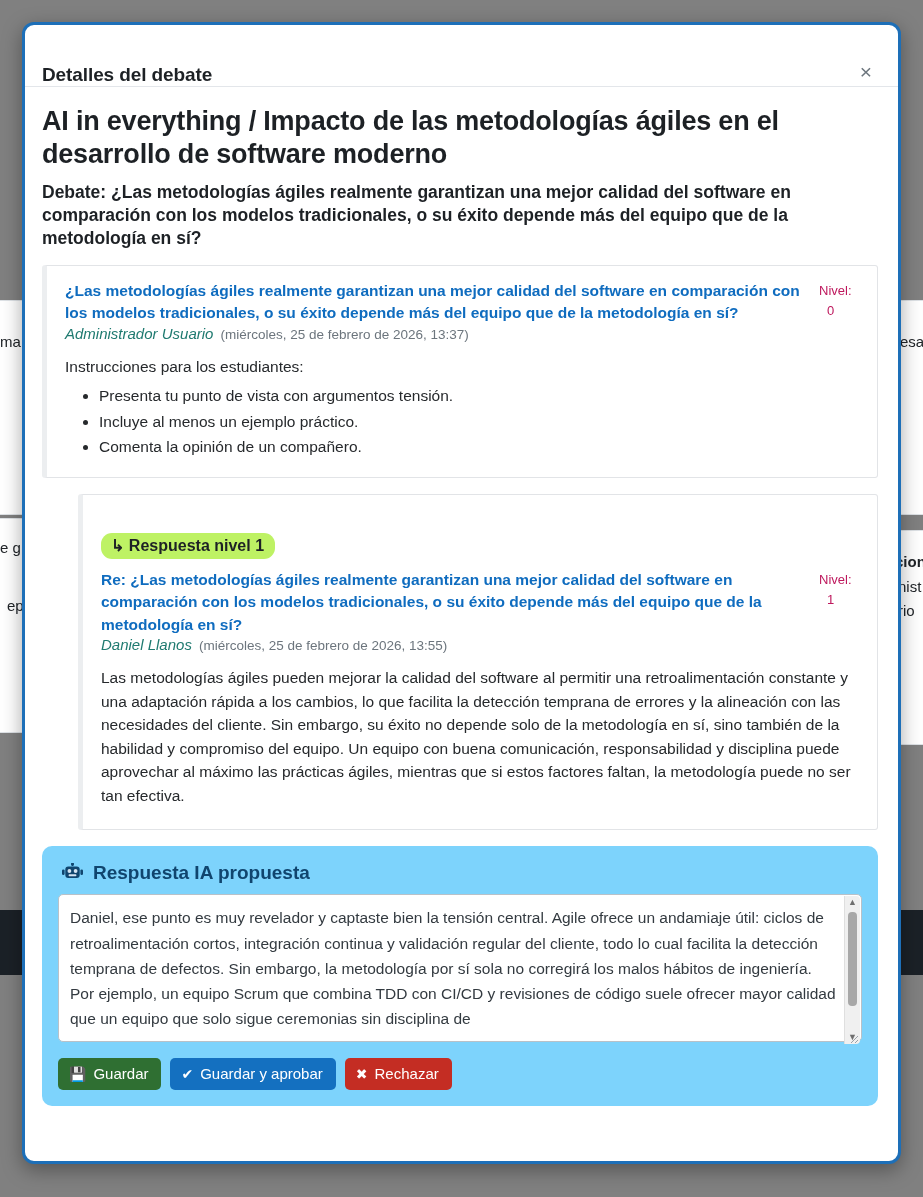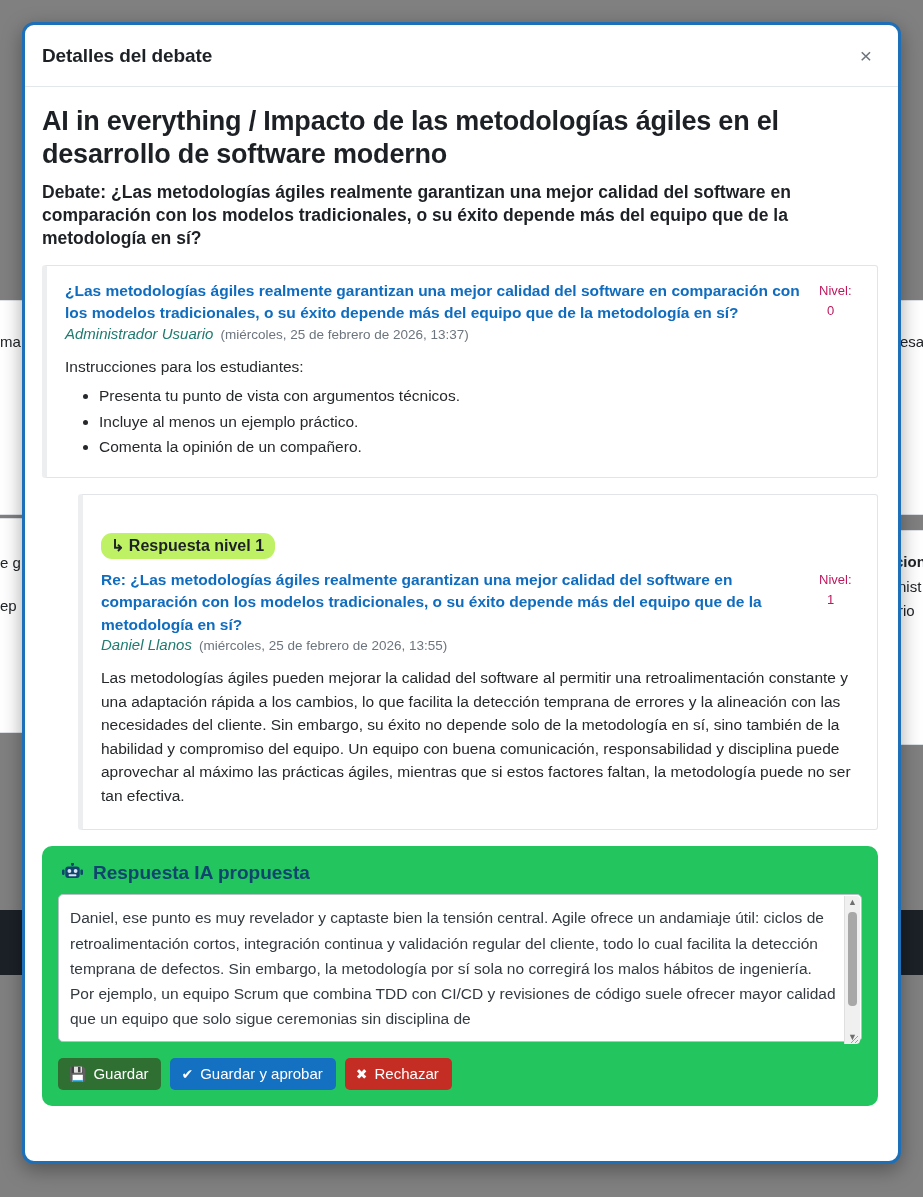--- a/index.html
+++ b/index.html
@@ -55,21 +55,21 @@
     box-shadow: 0 6px 20px rgba(0,0,0,.35);
     overflow: hidden;
     display: flex;
     flex-direction: column;
   }
 
   .modal-header {
     height: 62px;
     flex: 0 0 auto;
     display: flex;
-    align-items: center;
+    align-items: flex-end;
     justify-content: space-between;
     padding: 0 20px 0 17px;
     border-bottom: 1px solid #e3e6ea;
     box-sizing: border-box;
   }
   .modal-title {
     font-size: 19px;
     font-weight: bold;
     color: #1d2125;
     letter-spacing: -.1px;
@@ -182,21 +182,21 @@
     font-size: 16px;
     font-weight: bold;
     border-radius: 11px;
     padding: 3px 11px 4px 10px;
     margin-bottom: 10px;
     margin-top: 24px;
   }
 
   
   .ai-panel {
-    background: #22c55e;
+    background: #7dd3fc;
     border-radius: 10px;
     padding: 14px 16px 16px 16px;
     box-sizing: border-box;
     margin-top: 8px;
   }
   .ai-header {
     display: flex;
     align-items: center;
     gap: 9px;
     margin: 2px 0 10px 4px;
@@ -296,22 +296,22 @@
 
 <div class="bg-layer">
   <div class="bg-card" style="left:-240px; top:300px;  width:290px; height:215px;"></div>
   <div class="bg-card" style="left:-240px; top:518px;  width:290px; height:215px;"></div>
   <div class="bg-card" style="left:880px;  top:300px;  width:290px; height:215px;"></div>
   <div class="bg-card" style="left:880px;  top:530px;  width:290px; height:215px;"></div>
   <div class="bg-dark" style="left:0; top:910px; width:923px; height:65px;"></div>
 
   <div class="bg-text" style="left:0px;   top:333px;">ma</div>
   <div class="bg-text" style="left:900px; top:333px;">esa</div>
-  <div class="bg-text" style="left:0px;   top:554px;">e g</div>
-  <div class="bg-text" style="left:0px;   top:597px;text-align:right;">ep</div>
+  <div class="bg-text" style="left:0px;   top:539px;">e g</div>
+  <div class="bg-text" style="left:7px;   top:597px;text-align:right;">ep</div>
   <div class="bg-text bold" style="left:895px; top:553px;">cion</div>
   <div class="bg-text" style="left:898px; top:578px;">nist</div>
   <div class="bg-text" style="left:898px; top:602px;">rio</div>
 </div>
 
 <div class="modal">
 
   <div class="modal-header">
     <div class="modal-title">Detalles del debate</div>
     <button class="close-btn">×</button>
@@ -329,21 +329,21 @@
           <span>Nivel:</span>
           <span class="lvl-num">0</span>
         </div>
       </div>
       <div class="post-meta">
         <span class="author">Administrador Usuario</span><span class="timestamp">(miércoles, 25 de febrero de 2026, 13:37)</span>
       </div>
       <div class="post-body">
         <p>Instrucciones para los estudiantes:</p>
         <ul>
-          <li>Presenta tu punto de vista con argumentos técnicos.</li>
+          <li>Presenta tu punto de vista con argumentos tensión.</li>
           <li>Incluye al menos un ejemplo práctico.</li>
           <li>Comenta la opinión de un compañero.</li>
         </ul>
       </div>
     </div>
 
     <div class="post level-1">
       <span class="reply-badge">↳ Respuesta nivel 1</span>
       <div class="post-head">
         <div class="post-subject">Re: ¿Las metodologías ágiles realmente garantizan una mejor calidad del software en comparación con los modelos tradicionales, o su éxito depende más del equipo que de la metodología en sí?</div>

